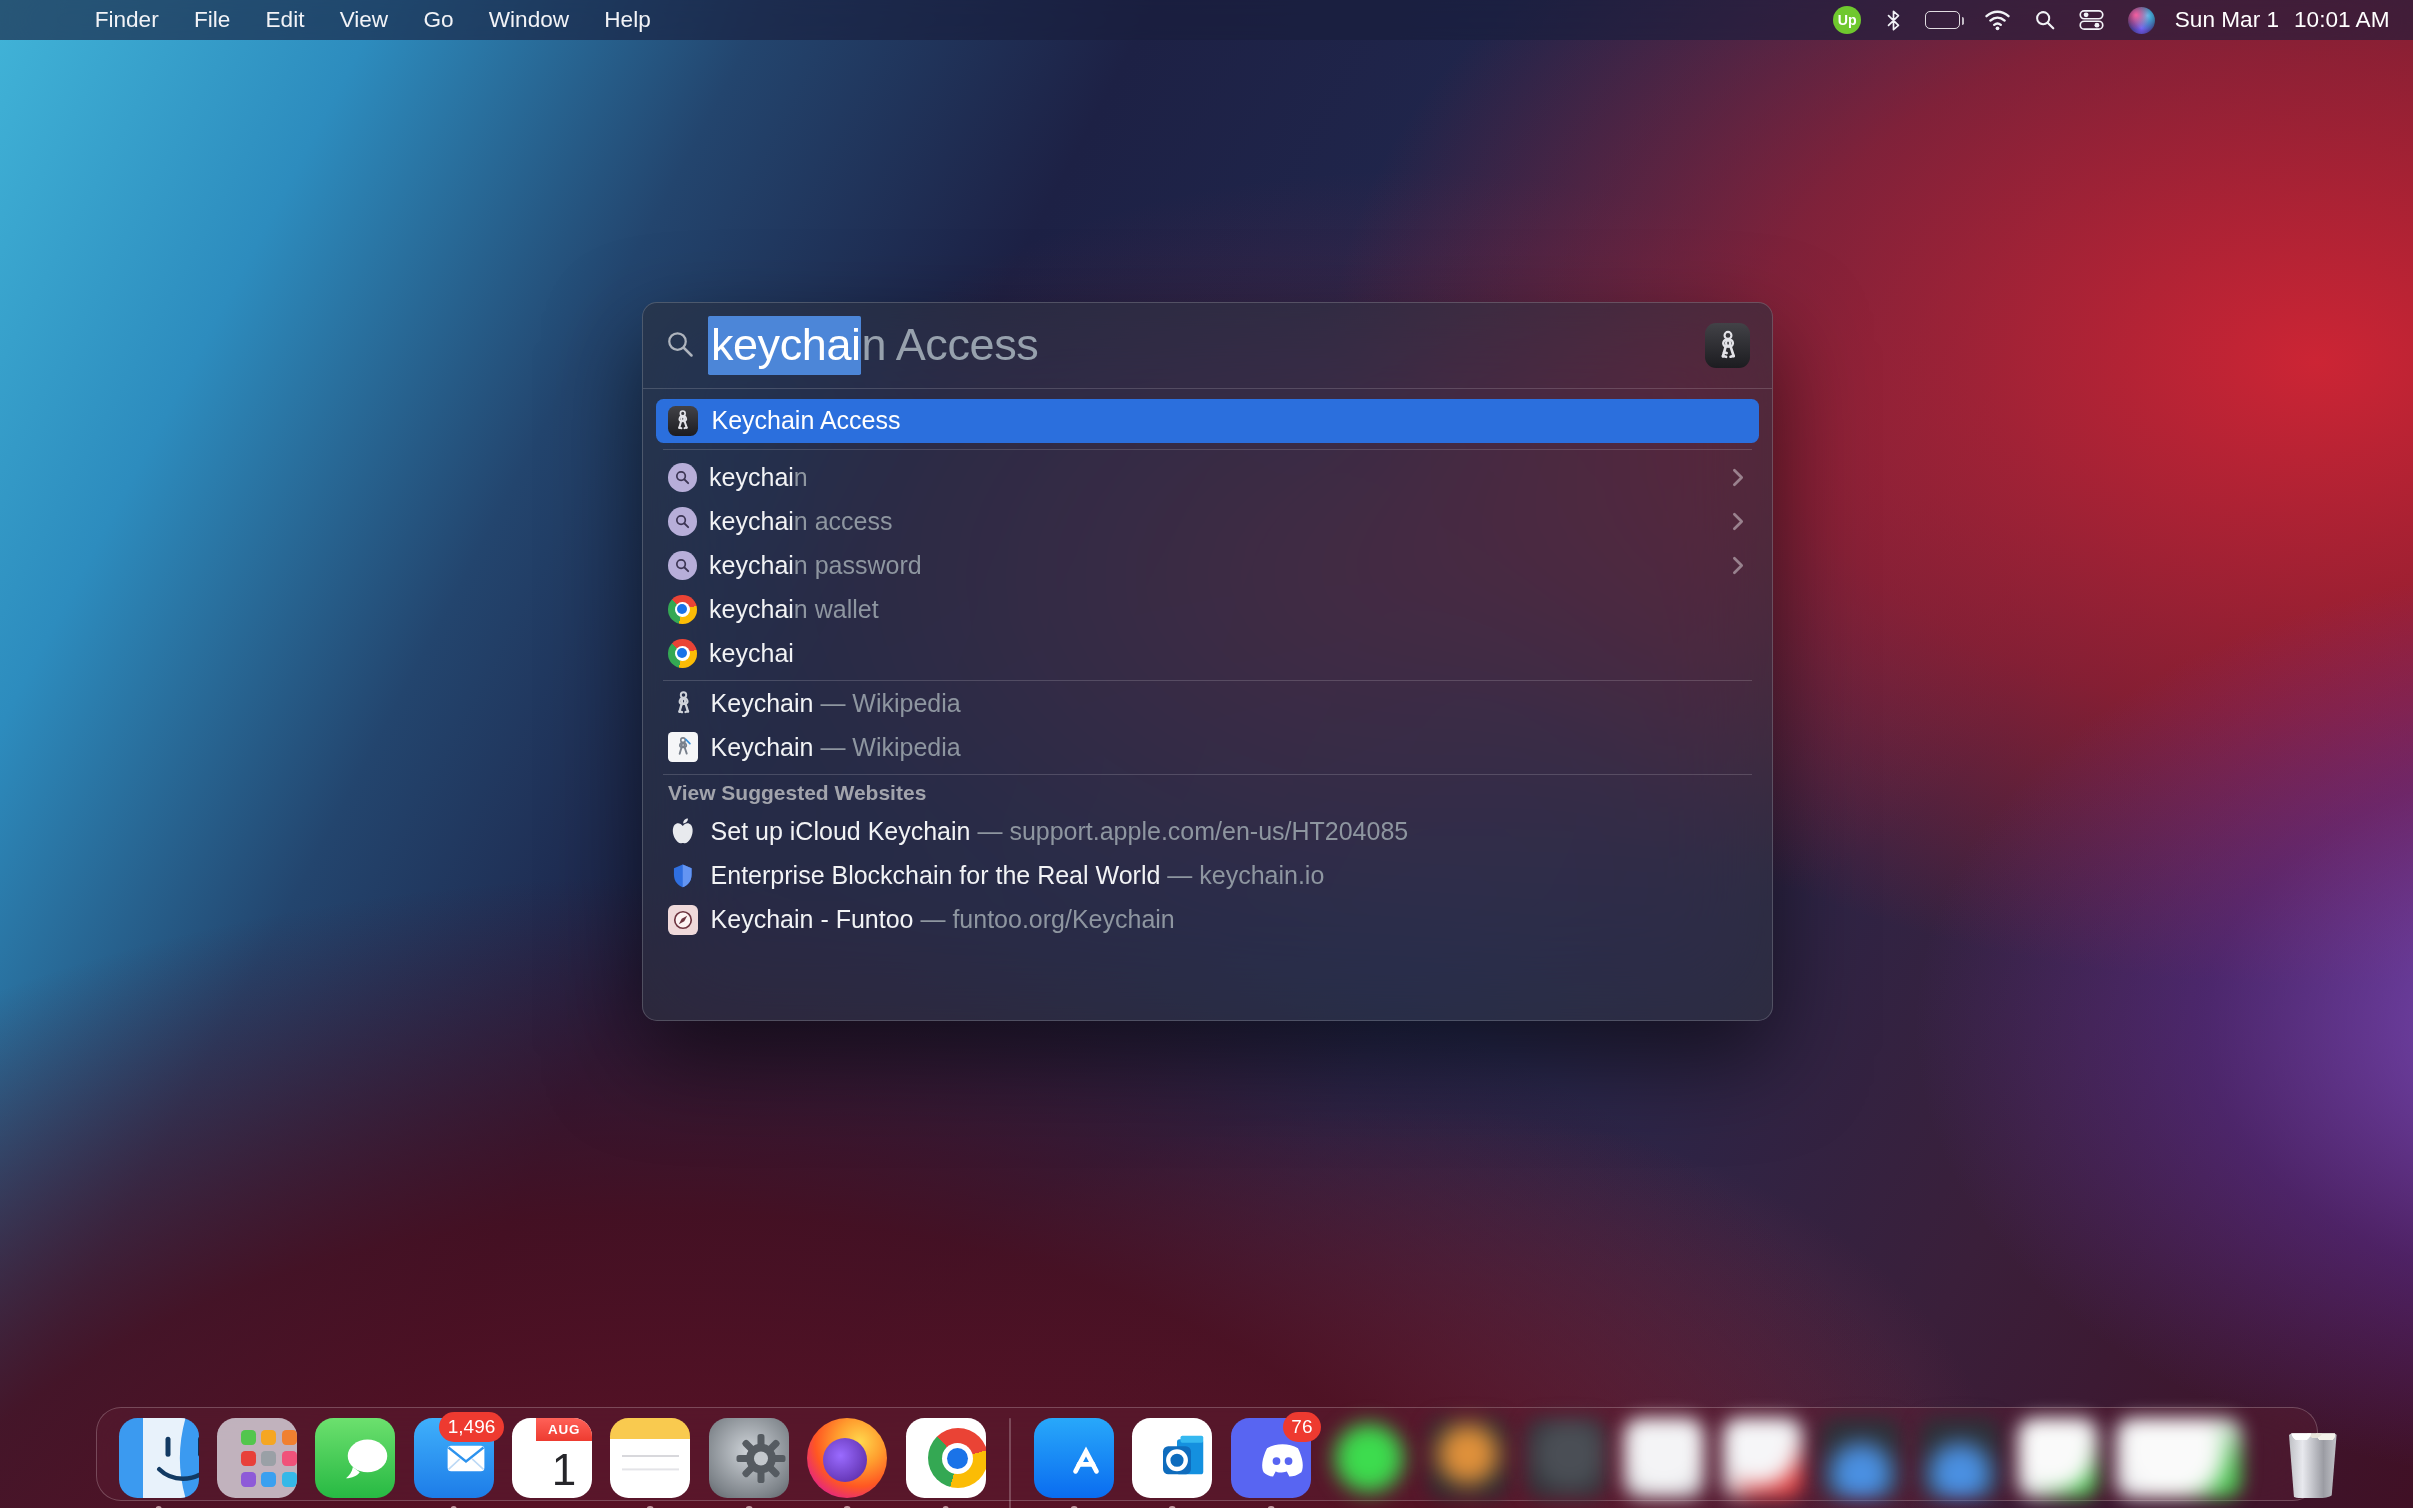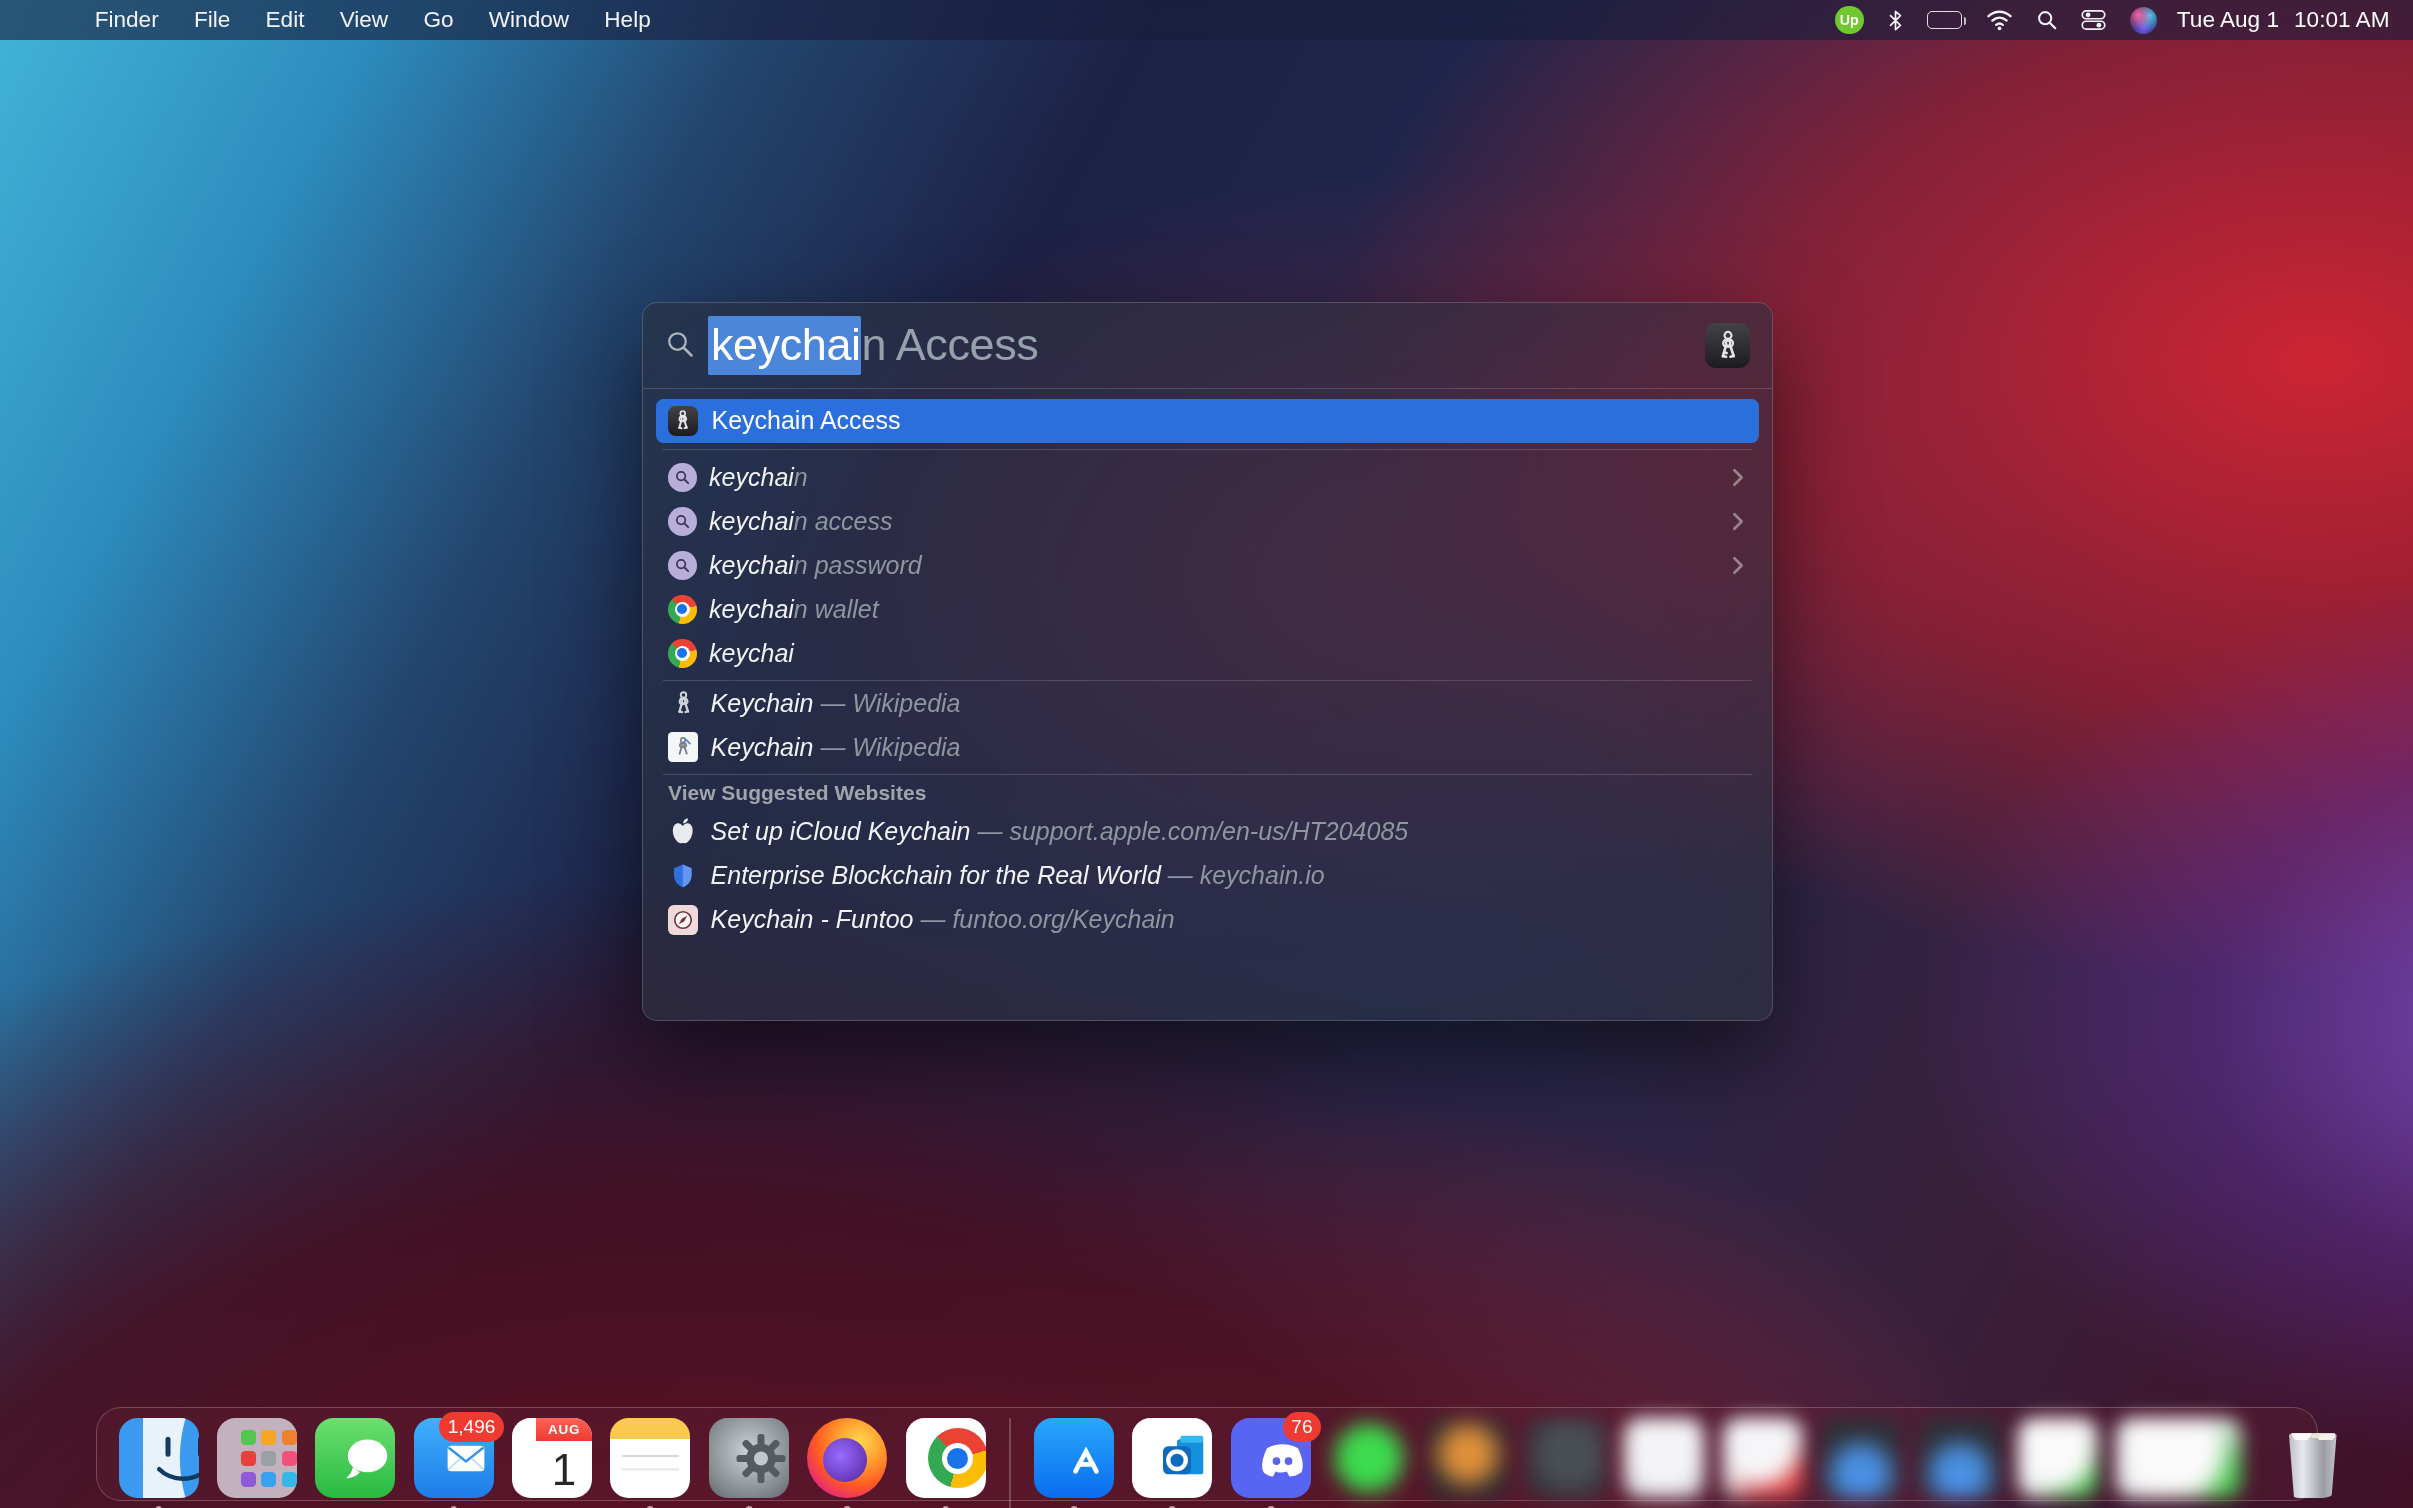--- a/index.html
+++ b/index.html
@@ -75,21 +75,21 @@
     margin:0 13.4px; height:44px; flex:0 0 auto;
     background:#2b6fdd; border-radius:7.5px;
     display:flex; align-items:center; padding:0 11.7px; gap:13.4px;
   }
   .tophit-label { font-size:25px; font-weight:500; color:#fff; }
 
   .kc-tile { border-radius:7.5px; background:linear-gradient(180deg,#424247,#1c1c20); display:flex; align-items:center; justify-content:center; flex:0 0 auto; }
   .kc-36 { width:30px; height:30px; }
   .kc-54 { width:45px; height:45px; border-radius:11px; }
 
-  .row { height:44px; flex:0 0 auto; display:flex; align-items:center; padding:0 22px 0 25px; gap:12.6px; font-size:25px;font-style:italic; }
+  .row { height:44px; flex:0 0 auto; display:flex; align-items:center; padding:0 22px 0 25px; gap:12.6px; font-size:25px; }
   .row .bright { color:#f2f3f5; font-weight:500; }
   .row .dim { color:#8e96a0; font-weight:400; }
   .circle-glass { width:28.5px; height:28.5px; border-radius:50%; background:#b7aed9; color:#3c3554; display:flex; align-items:center; justify-content:center; flex:0 0 auto; }
   .chev { margin-left:auto; color:rgba(255,255,255,.42); display:flex; }
   .sect { height:35px; flex:0 0 auto; display:flex; align-items:flex-end; padding:0 25px 5px 25px; font-size:21px; font-weight:600; color:#a2a4ac; }
   .gap8 { height:6.7px; flex:0 0 auto; } .gap6 { height:5px; flex:0 0 auto; }
   .icon-cell { width:30px; display:flex; align-items:center; justify-content:center; flex:0 0 auto; }
   .white-thumb { width:30px; height:30px; border-radius:4.2px; background:#f5f6f8; display:flex; align-items:center; justify-content:center; position:relative; }
   .compass-tile { width:30px; height:30px; border-radius:5.9px; background:#efd9da; display:flex; align-items:center; justify-content:center; }
 
@@ -200,21 +200,21 @@
           <rect x="1.5" y="2" width="27" height="9.5" rx="4.7" fill="none" stroke="#f2f3f7" stroke-width="2"></rect>
           <circle cx="8.5" cy="6.8" r="2.9" fill="#f2f3f7"></circle>
           <rect x="1.5" y="14.5" width="27" height="9.5" rx="4.7" fill="none" stroke="#f2f3f7" stroke-width="2"></rect>
           <circle cx="21.5" cy="19.2" r="2.9" fill="#f2f3f7"></circle>
         </svg>
     </div>
     <div class="st">
       <span class="siri-orb"></span>
     </div>
     <div class="clock">
-      <span>Tue Aug 1</span>
+      <span>Sun Mar 1</span>
       <span>10:01 AM</span>
     </div>
   </div>
 </div>
 
 <div class="panel">
   <div class="search-row">
     <span class="search-glass">
       <svg width="30" height="30" viewBox="0 0 24 24">
           <circle cx="10" cy="10" r="6.6" fill="none" stroke="currentColor" stroke-width="1.8"></circle>

